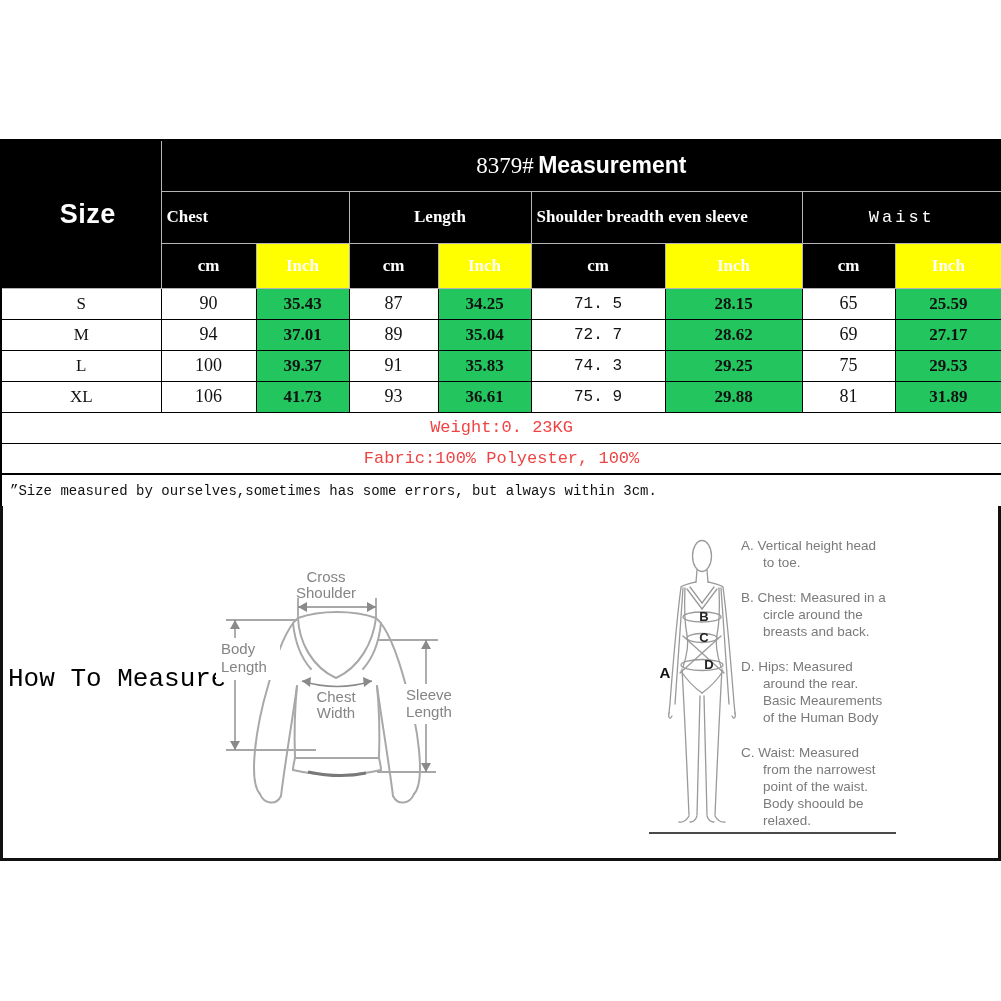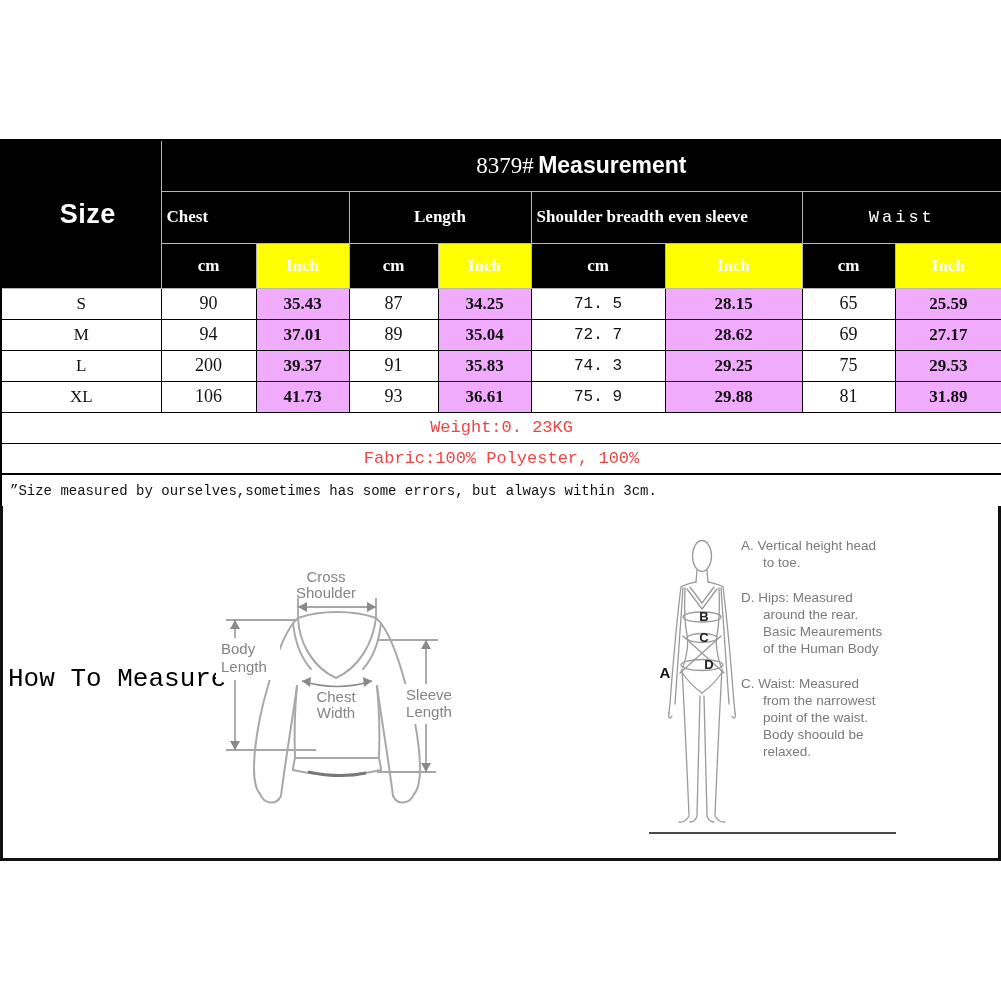--- a/index.html
+++ b/index.html
@@ -28,21 +28,21 @@
   td.c-grp.ac { text-align:center; }
   td.c-grp.waist { font-family:"Liberation Mono","DejaVu Sans Mono",monospace; font-weight:normal; font-size:17px; letter-spacing:3px; text-align:center; }
   td.u-cm, td.u-inch { font-family:"Liberation Serif","DejaVu Serif",serif; font-size:17px; font-weight:bold; text-align:center; vertical-align:middle; }
   td.u-inch { background:#ffff00 !important; color:#000; }
   tr.r-data td {
     background:#fff; border:1.5px solid #000; text-align:center; vertical-align:middle;
     font-family:"Liberation Serif","DejaVu Serif",serif; font-size:17px; color:#111;
   }
   tr.r-data td.v-cm { font-size:18px; }
   tr.r-data td.v-mono { font-family:"Liberation Mono","DejaVu Sans Mono",monospace; font-size:16px; }
-  tr.r-data td.hl { background:#f0abfc; font-weight:bold; font-size:17px; }
+  tr.r-data td.hl { background:#22c55e; font-weight:bold; font-size:17px; }
   tr.r-full td {
     background:#fff; border:1.5px solid #000; text-align:center; vertical-align:middle;
     font-family:"Liberation Mono","DejaVu Sans Mono",monospace; font-size:17px; color:#ef4444;
   }
   tr.r-note td {
     background:#fff; border:2px solid #000; text-align:left; vertical-align:middle;
     font-family:"Liberation Mono","DejaVu Sans Mono",monospace; font-size:14px; color:#111; padding-left:8px;margin-left:36px;
   }
 
   
@@ -126,21 +126,21 @@
       <td class="hl">37.01</td>
       <td class="v-cm">89</td>
       <td class="hl">35.04</td>
       <td class="v-mono">72. 7</td>
       <td class="hl">28.62</td>
       <td class="v-cm">69</td>
       <td class="hl">27.17</td>
     </tr>
     <tr class="r-data" style="height:31px">
       <td>L</td>
-      <td class="v-cm">200</td>
+      <td class="v-cm">100</td>
       <td class="hl">39.37</td>
       <td class="v-cm">91</td>
       <td class="hl">35.83</td>
       <td class="v-mono">74. 3</td>
       <td class="hl">29.25</td>
       <td class="v-cm">75</td>
       <td class="hl">29.53</td>
     </tr>
     <tr class="r-data" style="height:31px">
       <td>XL</td>
@@ -268,20 +268,25 @@
       <text class="fig-label" x="61" y="112" text-anchor="middle">C</text>
       <text class="fig-label" x="66" y="139" text-anchor="middle">D</text>
     </svg>
 
     <div class="instructions">
       <div class="ins-item">
         <div class="ins-line">A. Vertical height head</div>
         <div class="ins-line cont">to toe.</div>
       </div>
       <div class="ins-item">
+        <div class="ins-line">B. Chest: Measured in a</div>
+        <div class="ins-line cont">circle around the</div>
+        <div class="ins-line cont">breasts and back.</div>
+      </div>
+      <div class="ins-item">
         <div class="ins-line">D. Hips: Measured</div>
         <div class="ins-line cont">around the rear.</div>
         <div class="ins-line cont">Basic Meaurements</div>
         <div class="ins-line cont">of the Human Body</div>
       </div>
       <div class="ins-item">
         <div class="ins-line">C. Waist: Measured</div>
         <div class="ins-line cont">from the narrowest</div>
         <div class="ins-line cont">point of the waist.</div>
         <div class="ins-line cont">Body shoould be</div>

